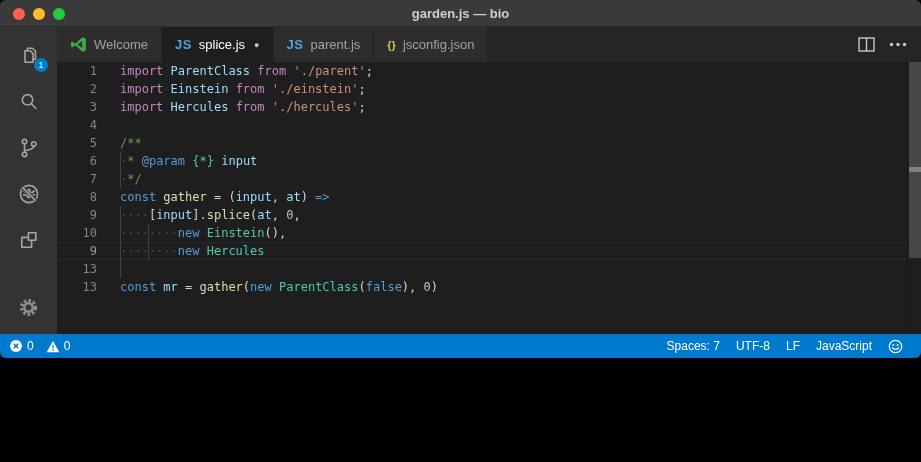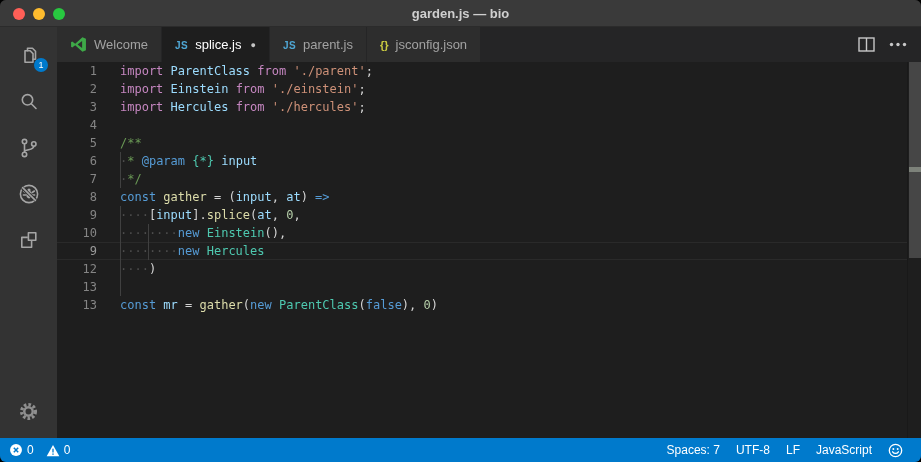--- a/index.html
+++ b/index.html
@@ -1,17 +1,17 @@
 <!DOCTYPE html>
 <html style="--accent: #007ACC; --badge: #007ACC; --jsicon: #4FA7D5; --jsonicon: #CBCB41;"><head>
 <meta charset="utf-8">
 <style>
   html,body{margin:0;padding:0;background:#000;}
   *{box-sizing:border-box;}
-  .window{position:relative;width:921px;height:462px;background:#1E1E1E;border-radius:6px;overflow:hidden;
+  .window{position:relative;width:921px;height:358px;background:#1E1E1E;border-radius:6px;overflow:hidden;
           font-family:"Liberation Sans",sans-serif;-webkit-font-smoothing:antialiased;}
   
   .titlebar{position:absolute;top:0;left:0;right:0;height:27px;background:#3A3A3A;border-bottom:1px solid #2b2b2b;}
   .traffic{position:absolute;top:7.5px;left:13px;display:flex;gap:8px;}
   .tl{width:12px;height:12px;border-radius:50%;}
   .title{position:absolute;top:0;left:0;right:0;height:27px;line-height:27px;text-align:center;
          color:#CFCFCF;font-size:13px;font-weight:bold;}
   
   .activitybar{position:absolute;top:27px;left:0;width:57px;bottom:24px;background:#333333;display:flex;flex-direction:column;}
   .ab-top{padding-top:6px;display:flex;flex-direction:column;}
@@ -19,21 +19,21 @@
   .ab-bottom{margin-top:auto;margin-bottom:4px;display:flex;flex-direction:column;}
   .badge{position:absolute;right:9px;bottom:7px;min-width:14px;height:14px;border-radius:8px;
          background:var(--badge,#007ACC);color:#fff;font-size:9px;line-height:14px;text-align:center;padding:0 2px;}
   
   .tabbar{position:absolute;top:27px;left:57px;right:0;height:35px;background:#252526;display:flex;align-items:stretch;}
   .tab{display:flex;align-items:center;gap:7px;padding:0 13px;font-size:13px;color:#A2A2A2;
        background:#2D2D2D;border-right:1px solid #252526;cursor:pointer;white-space:nowrap;}
   .tab.active{background:#1E1E1E;color:#FFFFFF;}
   .mod-dot{font-size:9px;color:#C5C5C5;margin-left:2px;}
   .ficon{font-weight:bold;font-family:"Liberation Sans",sans-serif;}
-  .ficon.js{color:var(--jsicon,#4FA7D5);font-size:10px;letter-spacing:.5px;}
+  .ficon.js{color:var(--jsicon,#4FA7D5);font-size:13px;letter-spacing:.5px;}
   .ficon.br{color:var(--jsonicon,#CBCB41);font-size:11px;}
   .tab-actions{margin-left:auto;display:flex;align-items:center;gap:14px;padding-right:14px;}
   .ta-btn{display:flex;align-items:center;cursor:pointer;}
   
   .editor{position:absolute;top:62px;left:57px;right:0;bottom:24px;background:#1E1E1E;overflow:hidden;}
   .lines{position:absolute;top:0;left:0;right:14px;}
   .line{display:flex;height:18px;}
   .line.current{box-shadow:inset 0 1px 0 #2A2A2A, inset 0 -1px 0 #2A2A2A;}
   .ln{flex:0 0 40px;text-align:right;font:12px/18px "DejaVu Sans Mono",monospace;color:#858585;cursor:pointer;}
   .line.current .ln{color:#9b9b9b;}
@@ -213,24 +213,20 @@
           <span class="ln">9</span>
           <span class="code"><i class="guide" style="left: 22.5px;"></i><span style="color: rgb(77, 77, 77);">····</span><span style="color: rgb(212, 212, 212);">[</span><span style="color: rgb(156, 220, 254);">input</span><span style="color: rgb(212, 212, 212);">].</span><span style="color: rgb(220, 220, 170);">splice</span><span style="color: rgb(212, 212, 212);">(</span><span style="color: rgb(156, 220, 254);">at</span><span style="color: rgb(212, 212, 212);">, </span><span style="color: rgb(181, 206, 168);">0</span><span style="color: rgb(212, 212, 212);">,</span></span>
         </div>
         <div class="line">
           <span class="ln">10</span>
           <span class="code"><i class="guide" style="left: 22.5px;"></i><i class="guide" style="left: 51.3984px;"></i><span style="color: rgb(77, 77, 77);">········</span><span style="color: rgb(86, 156, 214);">new</span><span style="color: rgb(212, 212, 212);"> </span><span style="color: rgb(78, 201, 176);">Einstein</span><span style="color: rgb(212, 212, 212);">(),</span></span>
         </div>
         <div class="line current">
           <span class="ln">9</span>
           <span class="code"><i class="guide" style="left: 22.5px;"></i><i class="guide" style="left: 51.3984px;"></i><span style="color: rgb(77, 77, 77);">········</span><span style="color: rgb(86, 156, 214);">new</span><span style="color: rgb(212, 212, 212);"> </span><span style="color: rgb(78, 201, 176);">Hercules</span></span>
-        </div>
-        <div class="line">
-          <span class="ln">12</span>
-          <span class="code"><i class="guide" style="left: 22.5px;"></i><span style="color: rgb(77, 77, 77);">····</span><span style="color: rgb(212, 212, 212);">)</span></span>
         </div>
         <div class="line">
           <span class="ln">13</span>
           <span class="code"><i class="guide" style="left: 22.5px;"></i></span>
         </div>
         <div class="line">
           <span class="ln">13</span>
           <span class="code"><span style="color: rgb(86, 156, 214);">const</span><span style="color: rgb(212, 212, 212);"> </span><span style="color: rgb(156, 220, 254);">mr</span><span style="color: rgb(212, 212, 212);"> = </span><span style="color: rgb(220, 220, 170);">gather</span><span style="color: rgb(212, 212, 212);">(</span><span style="color: rgb(86, 156, 214);">new</span><span style="color: rgb(212, 212, 212);"> </span><span style="color: rgb(78, 201, 176);">ParentClass</span><span style="color: rgb(212, 212, 212);">(</span><span style="color: rgb(86, 156, 214);">false</span><span style="color: rgb(212, 212, 212);">), </span><span style="color: rgb(181, 206, 168);">0</span><span style="color: rgb(212, 212, 212);">)</span></span>
         </div>
       </div>

